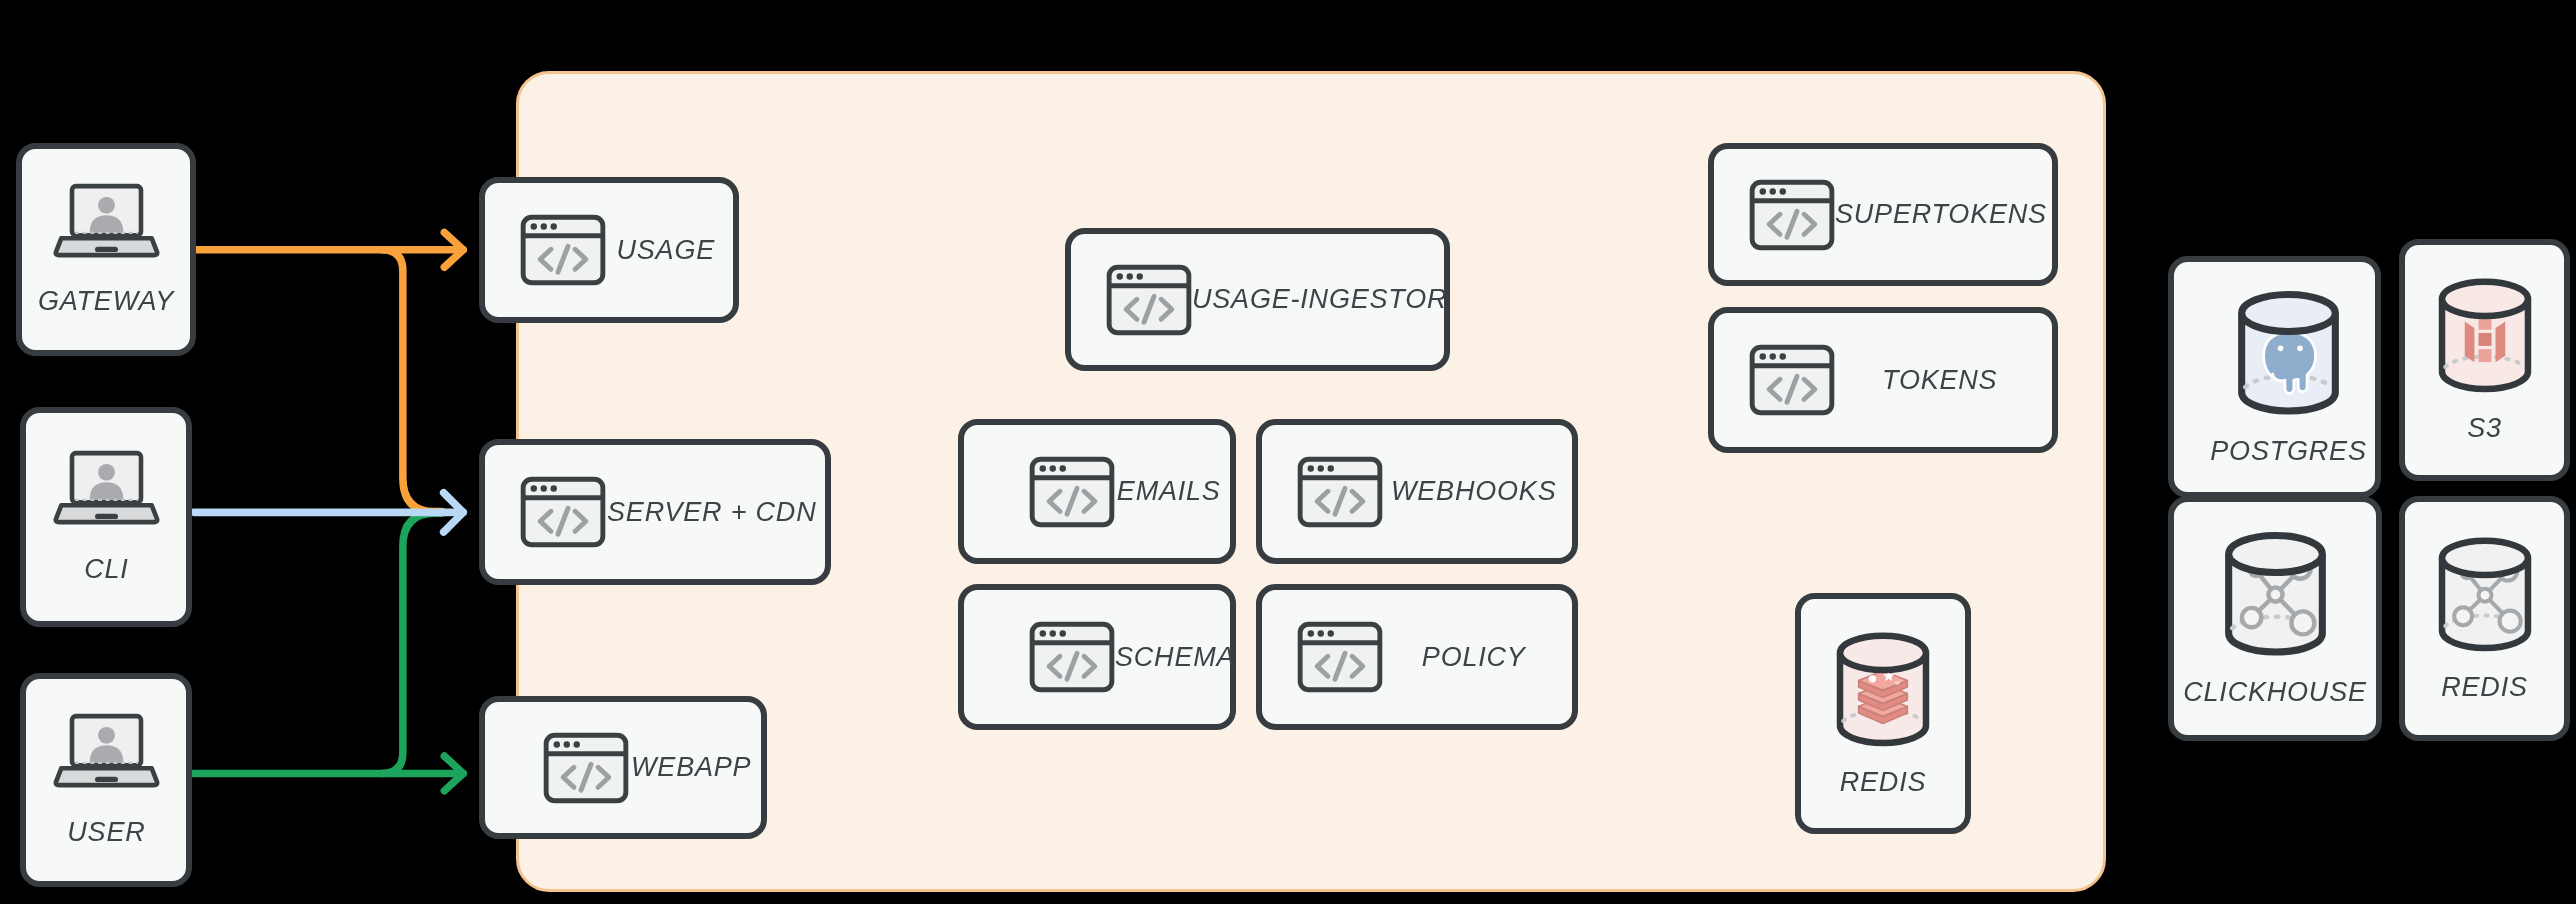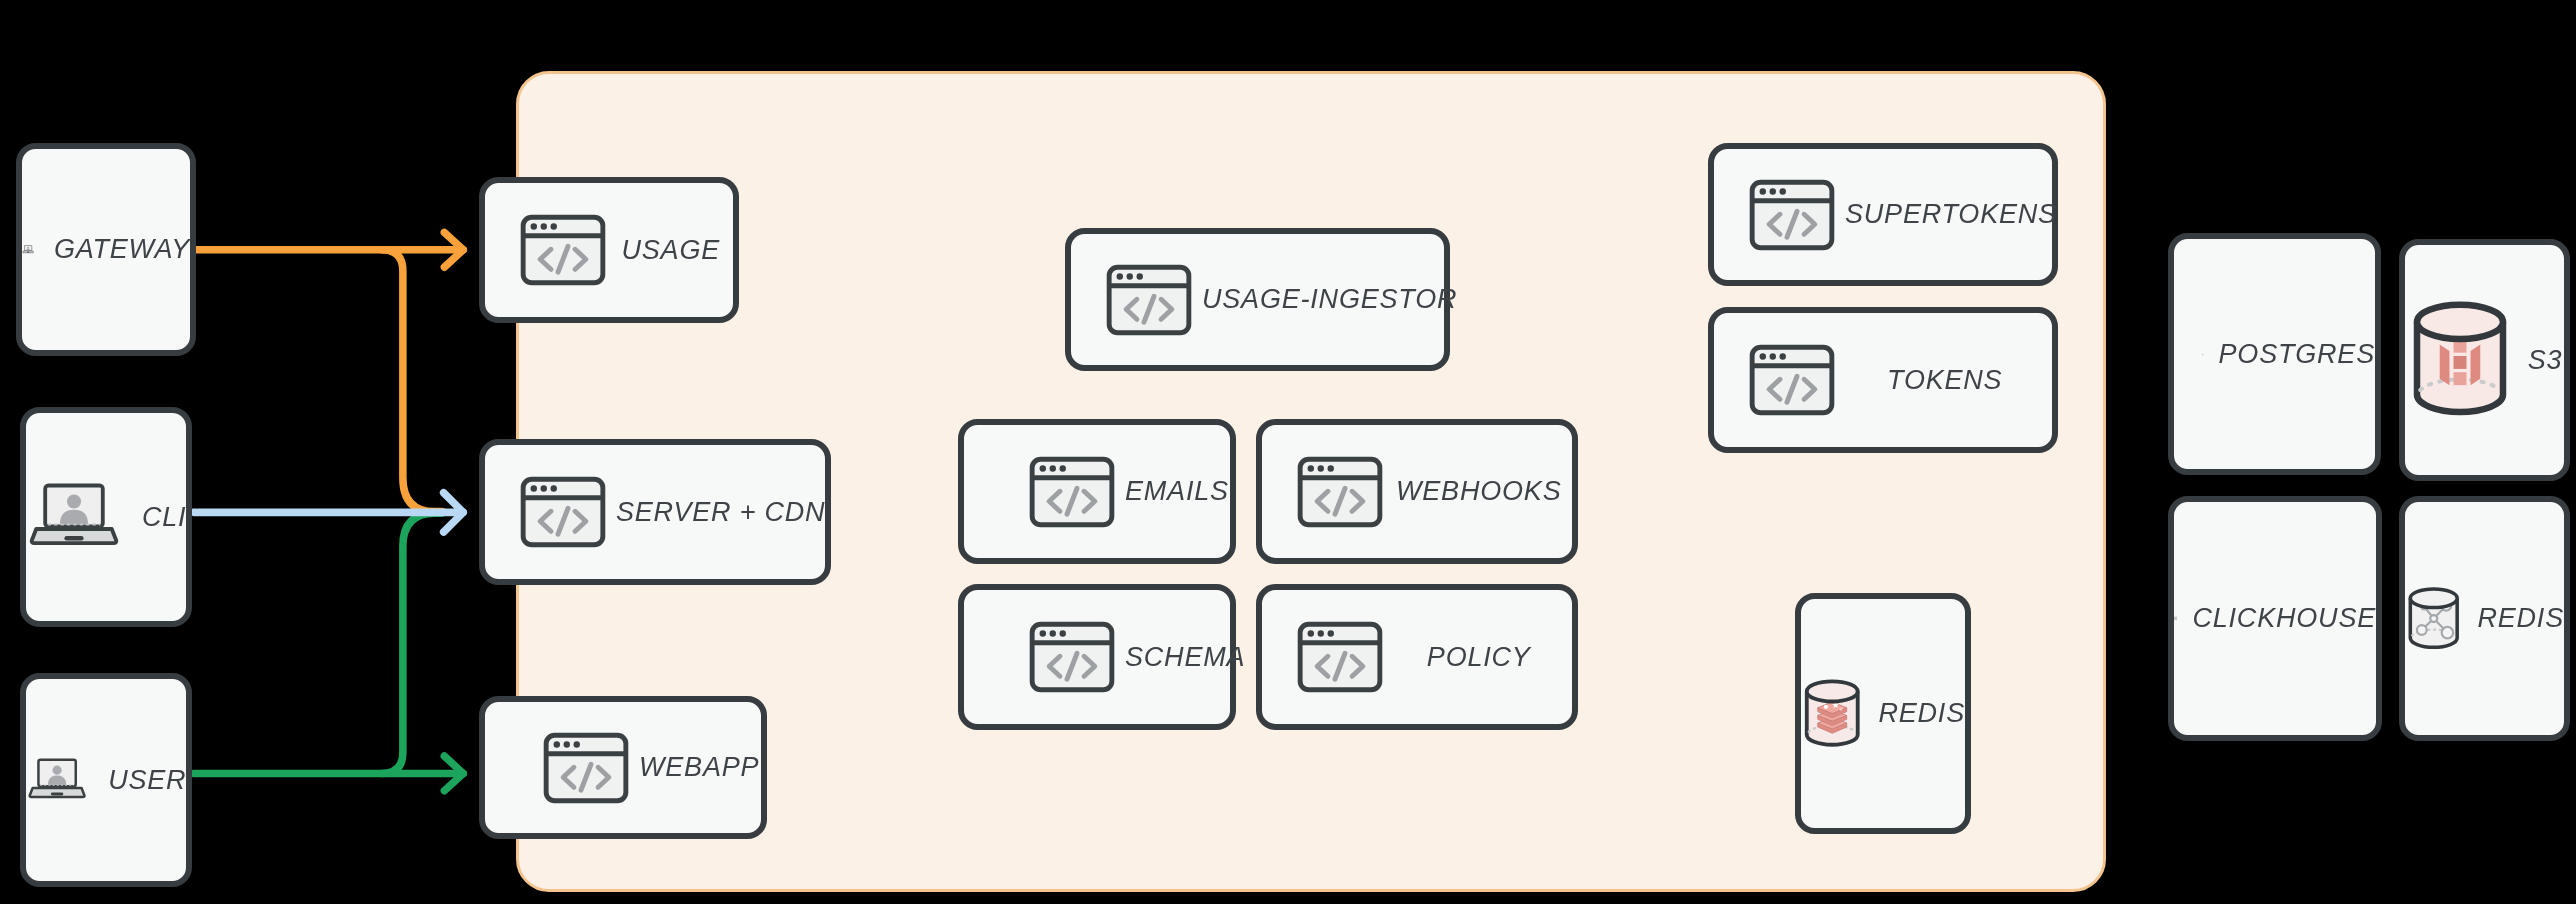--- a/index.html
+++ b/index.html
@@ -35,51 +35,50 @@
   }
   .arrows{position:absolute;left:0;top:0;width:2576px;height:904px;z-index:2;pointer-events:none;}
   .arrows path,.arrows polyline{fill:none;stroke-width:10;stroke-linecap:round;stroke-linejoin:round;}
   .node{
     position:absolute;box-sizing:border-box;z-index:3;
     background:var(--node_fill);
     border:6px solid var(--node_border);
     border-radius:19.6px;
     display:flex;align-items:center;
     color:var(--node_text);
-    gap:10px;
   }
   .label{
     font-style:italic;font-size:27px;font-weight:500;letter-spacing:0.8px;
     color:var(--node_text);white-space:nowrap;
   }
   .service{flex-direction:row;}
   .service .icon{width:86px;height:72px;margin-left:35px;flex:0 0 auto;}
   .service.pad-lg .icon{margin-left:65px;}
   .service .label{flex:1;text-align:center;padding-right:7.5px;}
-  .actor,.db{flex-direction:row;justify-content:center;gap:19.6px;}
+  .actor,.db{flex-direction:column;justify-content:center;gap:19.6px;}
   .actor .icon{width:115px;height:85px;}
   .db{gap:15px;}
   .db .icon{width:115px;height:133px;}
   .db.small .icon{width:106px;height:122px;}
   
   .n-gateway{left:16px;top:143px;width:180px;height:213px;}
   .n-cli{left:20.4px;top:407px;width:172px;height:220px;}
   .n-user{left:20.4px;top:673px;width:172px;height:214px;}
   .n-usage{left:479px;top:177px;width:260px;height:146px;}
   .n-server{left:479px;top:439px;width:352px;height:146px;}
   .n-webapp{left:479px;top:696px;width:288px;height:143px;padding-left:23px;}
   .n-ingestor{left:1065px;top:228px;width:385px;height:143px;}
   .n-emails{left:958px;top:419px;width:278px;height:145px;}
   .n-webhooks{left:1256px;top:419px;width:322px;height:145px;}
   .n-schema{left:958px;top:584px;width:278px;height:146px;}
   .n-policy{left:1256px;top:584px;width:322px;height:146px;}
   .n-supertokens{left:1708px;top:143px;width:350px;height:143px;}
   .n-tokens{left:1708px;top:307px;width:350px;height:146px;}
   .n-redis{left:1795px;top:547px;width:176px;height:241px;margin-top:46px;}
-  .n-postgres{left:2168px;top:233px;width:213px;height:242px;padding-left:28px;}
+  .n-postgres{left:2168px;top:256px;width:213px;height:242px;padding-left:28px;}
   .n-s3{left:2399px;top:239px;width:171px;height:242px;}
   .n-clickhouse{left:2168px;top:496px;width:214px;height:245px;}
   .n-kafka{left:2399px;top:496px;width:171px;height:245px;}
   .defs{position:absolute;width:0;height:0;overflow:hidden;}
 </style>
 </head>
 <body>
 
 <svg class="defs" aria-hidden="true">
   <defs>

